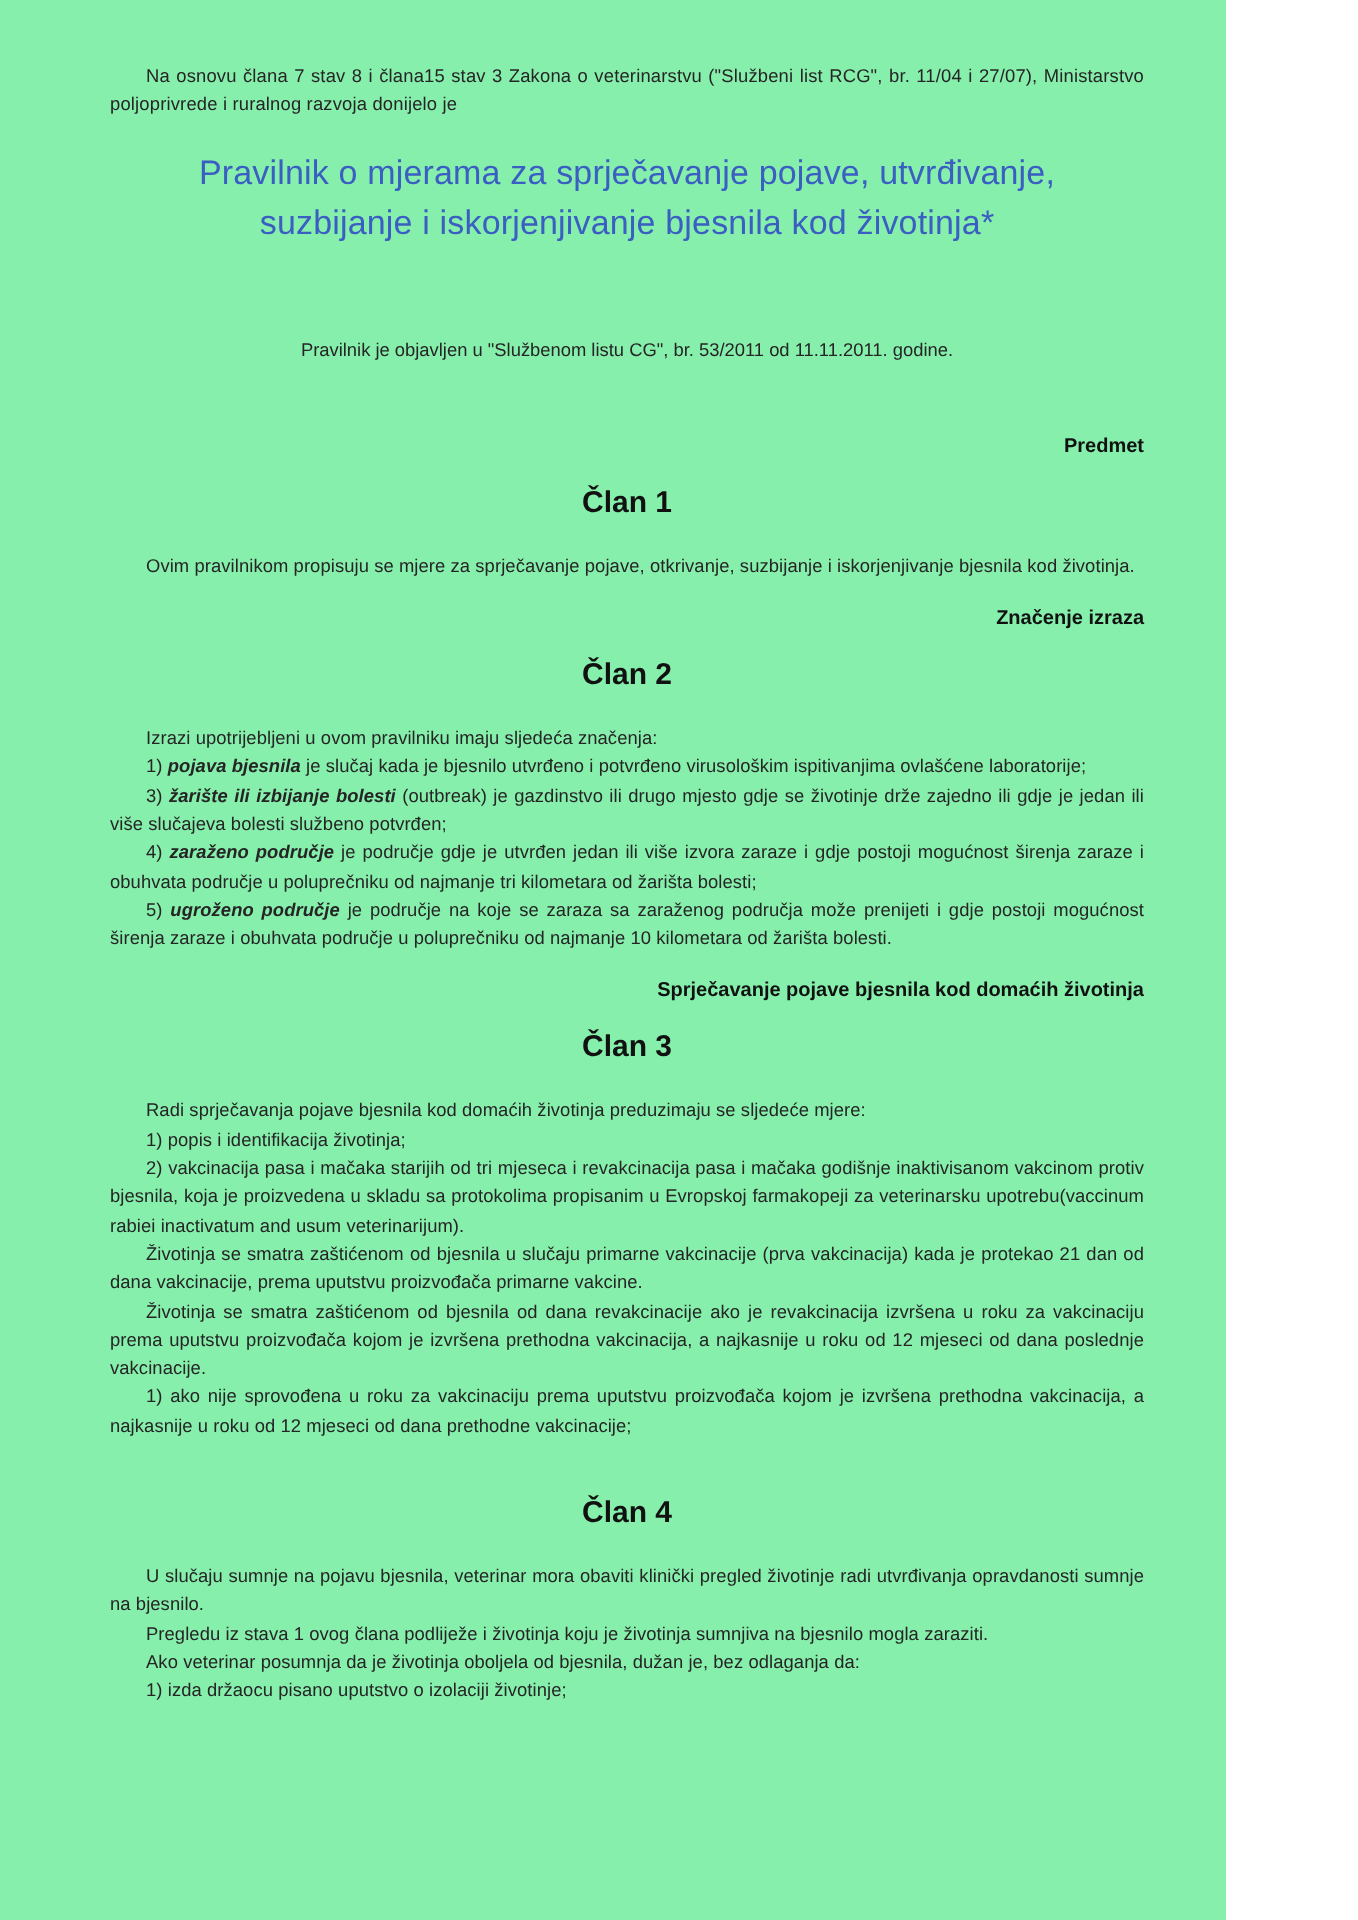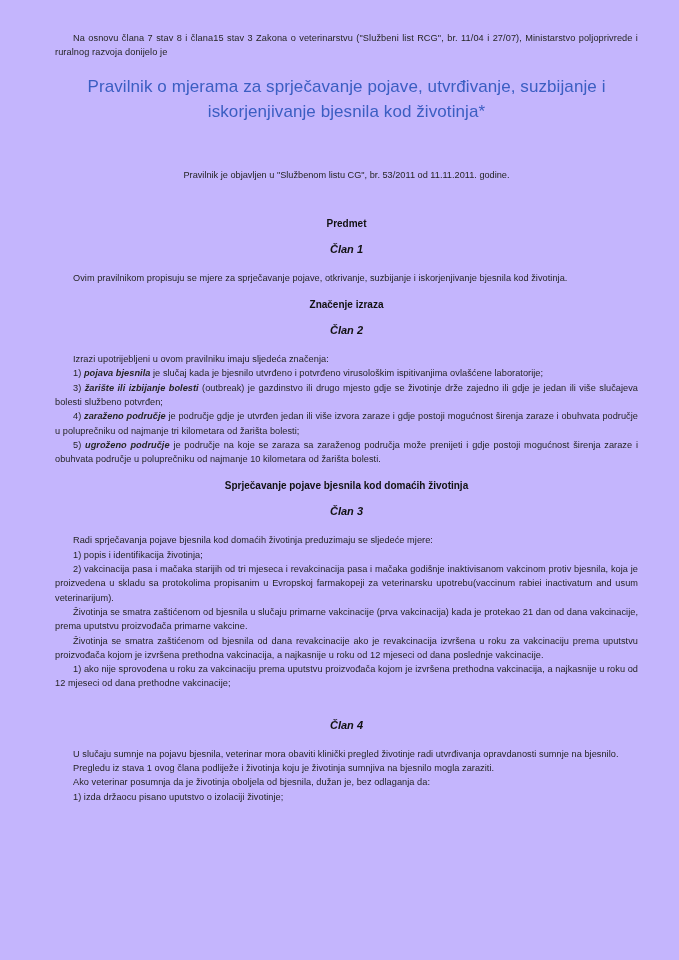--- a/index.html
+++ b/index.html
@@ -9,25 +9,25 @@
     background: #ffffff;
   }
   body {
     width: 679px;
     height: 960px;
     overflow: hidden;
     font-family: "Liberation Sans", sans-serif;
     color: #1a1a1a;
   }
   .page {
-    width: 679px;
+    width: 613px;
     height: 960px;
     box-sizing: border-box;
     padding: 31px 41px 0 55px;
-    background: #c4b5fd;
+    background: #86efac;
     position: relative;
   }
   .preamble {
     font-size: 9.2px;
     line-height: 14.4px;
     text-align: justify;
     text-indent: 18px;
     color: #252525;
     margin: 0 0 0 0;
     letter-spacing: 0.01em;
@@ -44,31 +44,30 @@
   .publication {
     font-size: 9.2px;
     line-height: 14px;
     text-align: center;
     margin: 44px 0 0 0;
     color: #252525;
   }
   .section-heading {
     font-size: 10px;
     font-weight: bold;
-    text-align: center;
+    text-align: right;
     color: #111111;
     margin: 0;
   }
   .article-heading {
-    font-size: 11px;
+    font-size: 15px;
     font-weight: bold;
     text-align: center;
     color: #111111;
     margin: 0;
-    font-style: italic;
   }
   p.body-text {
     font-size: 9.2px;
     line-height: 14.3px;
     text-align: justify;
     text-indent: 18px;
     margin: 0;
     color: #252525;
     letter-spacing: 0.005em;
   }

